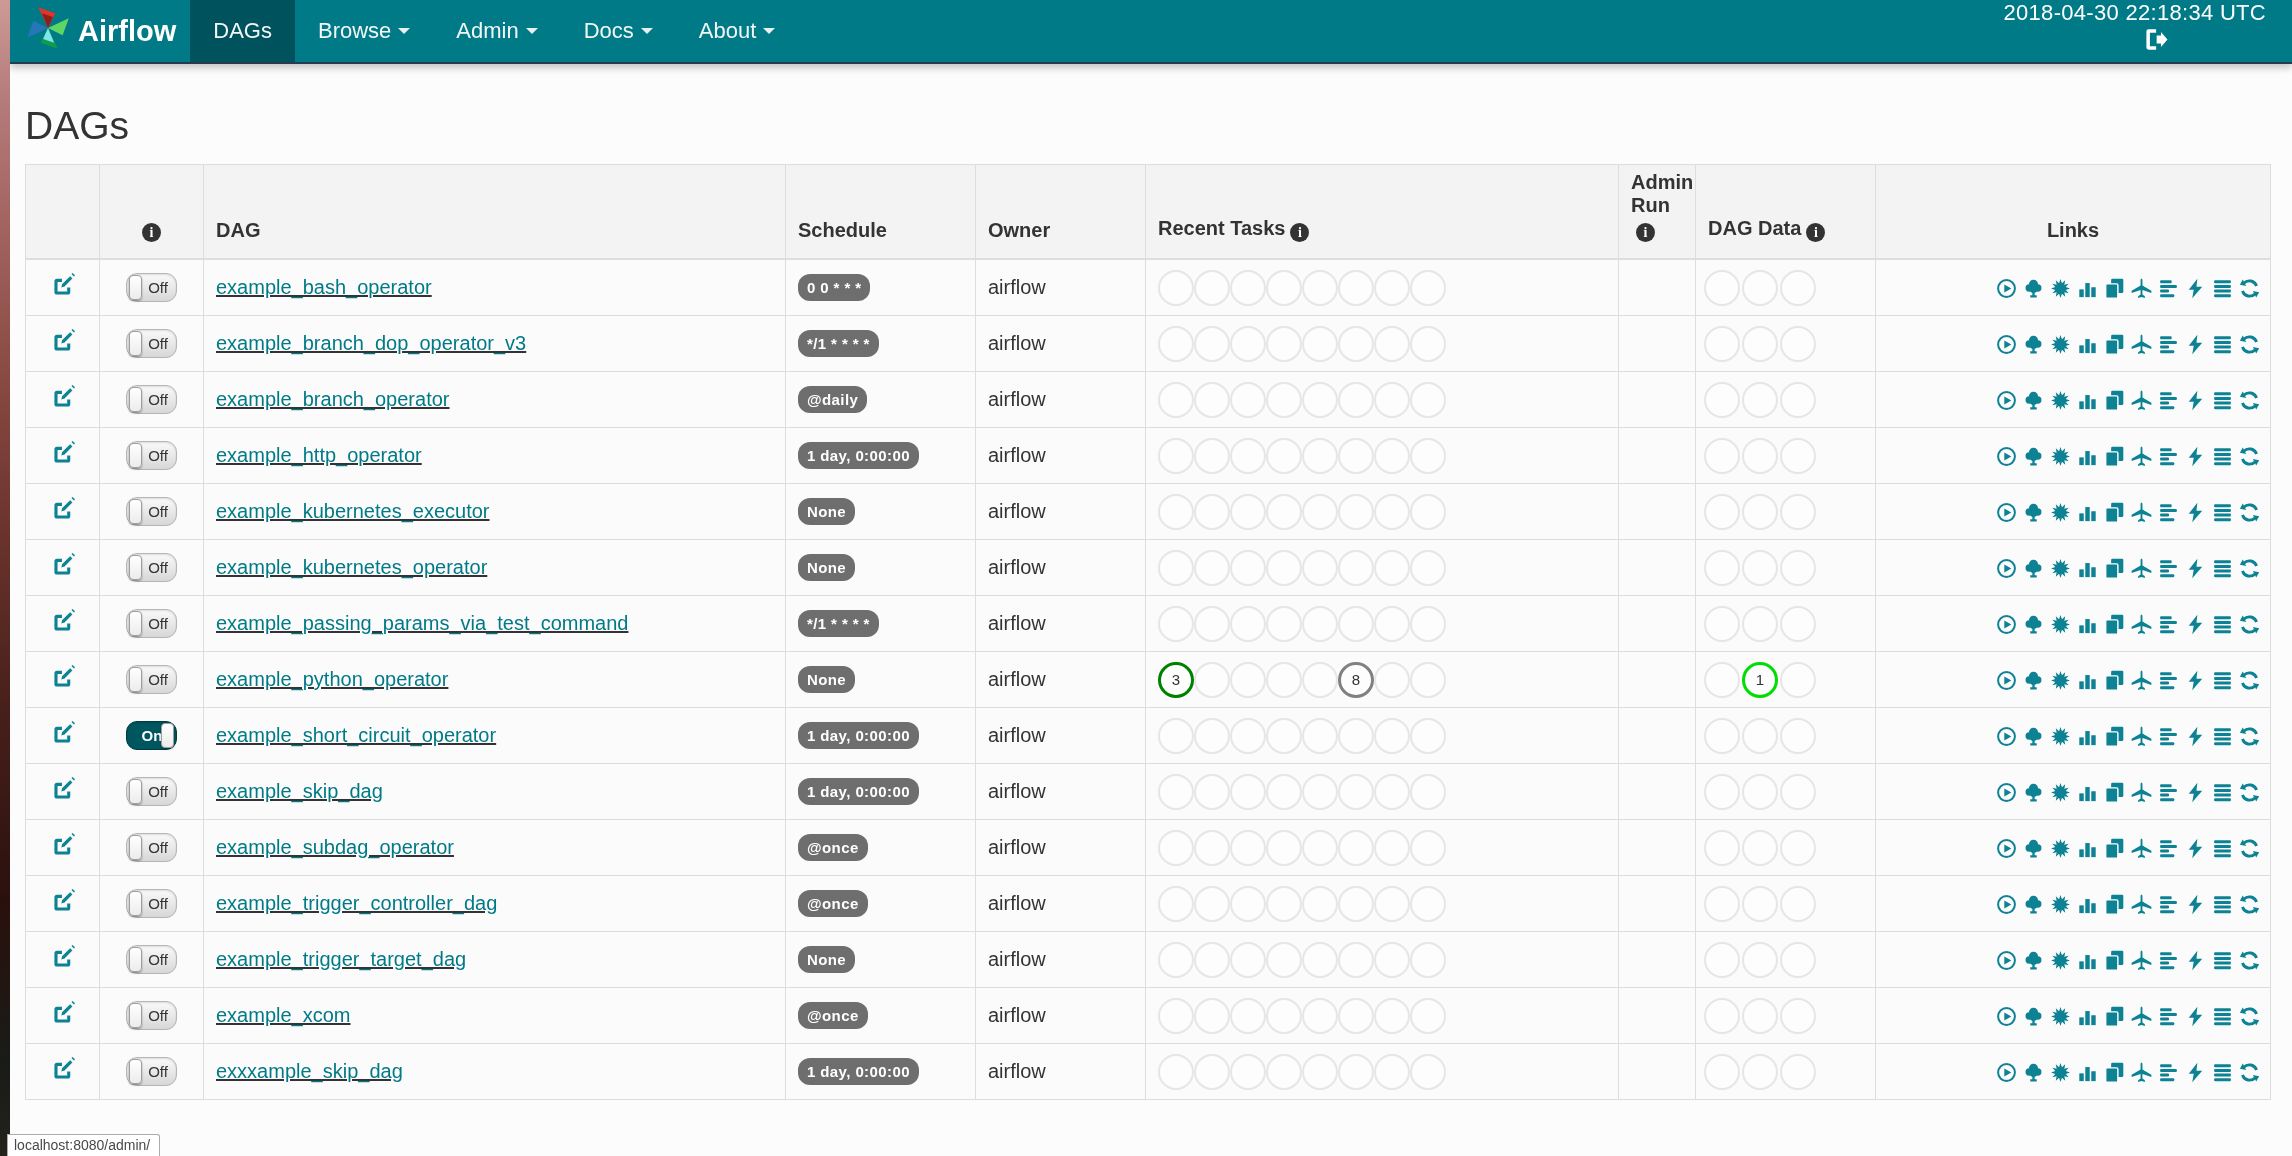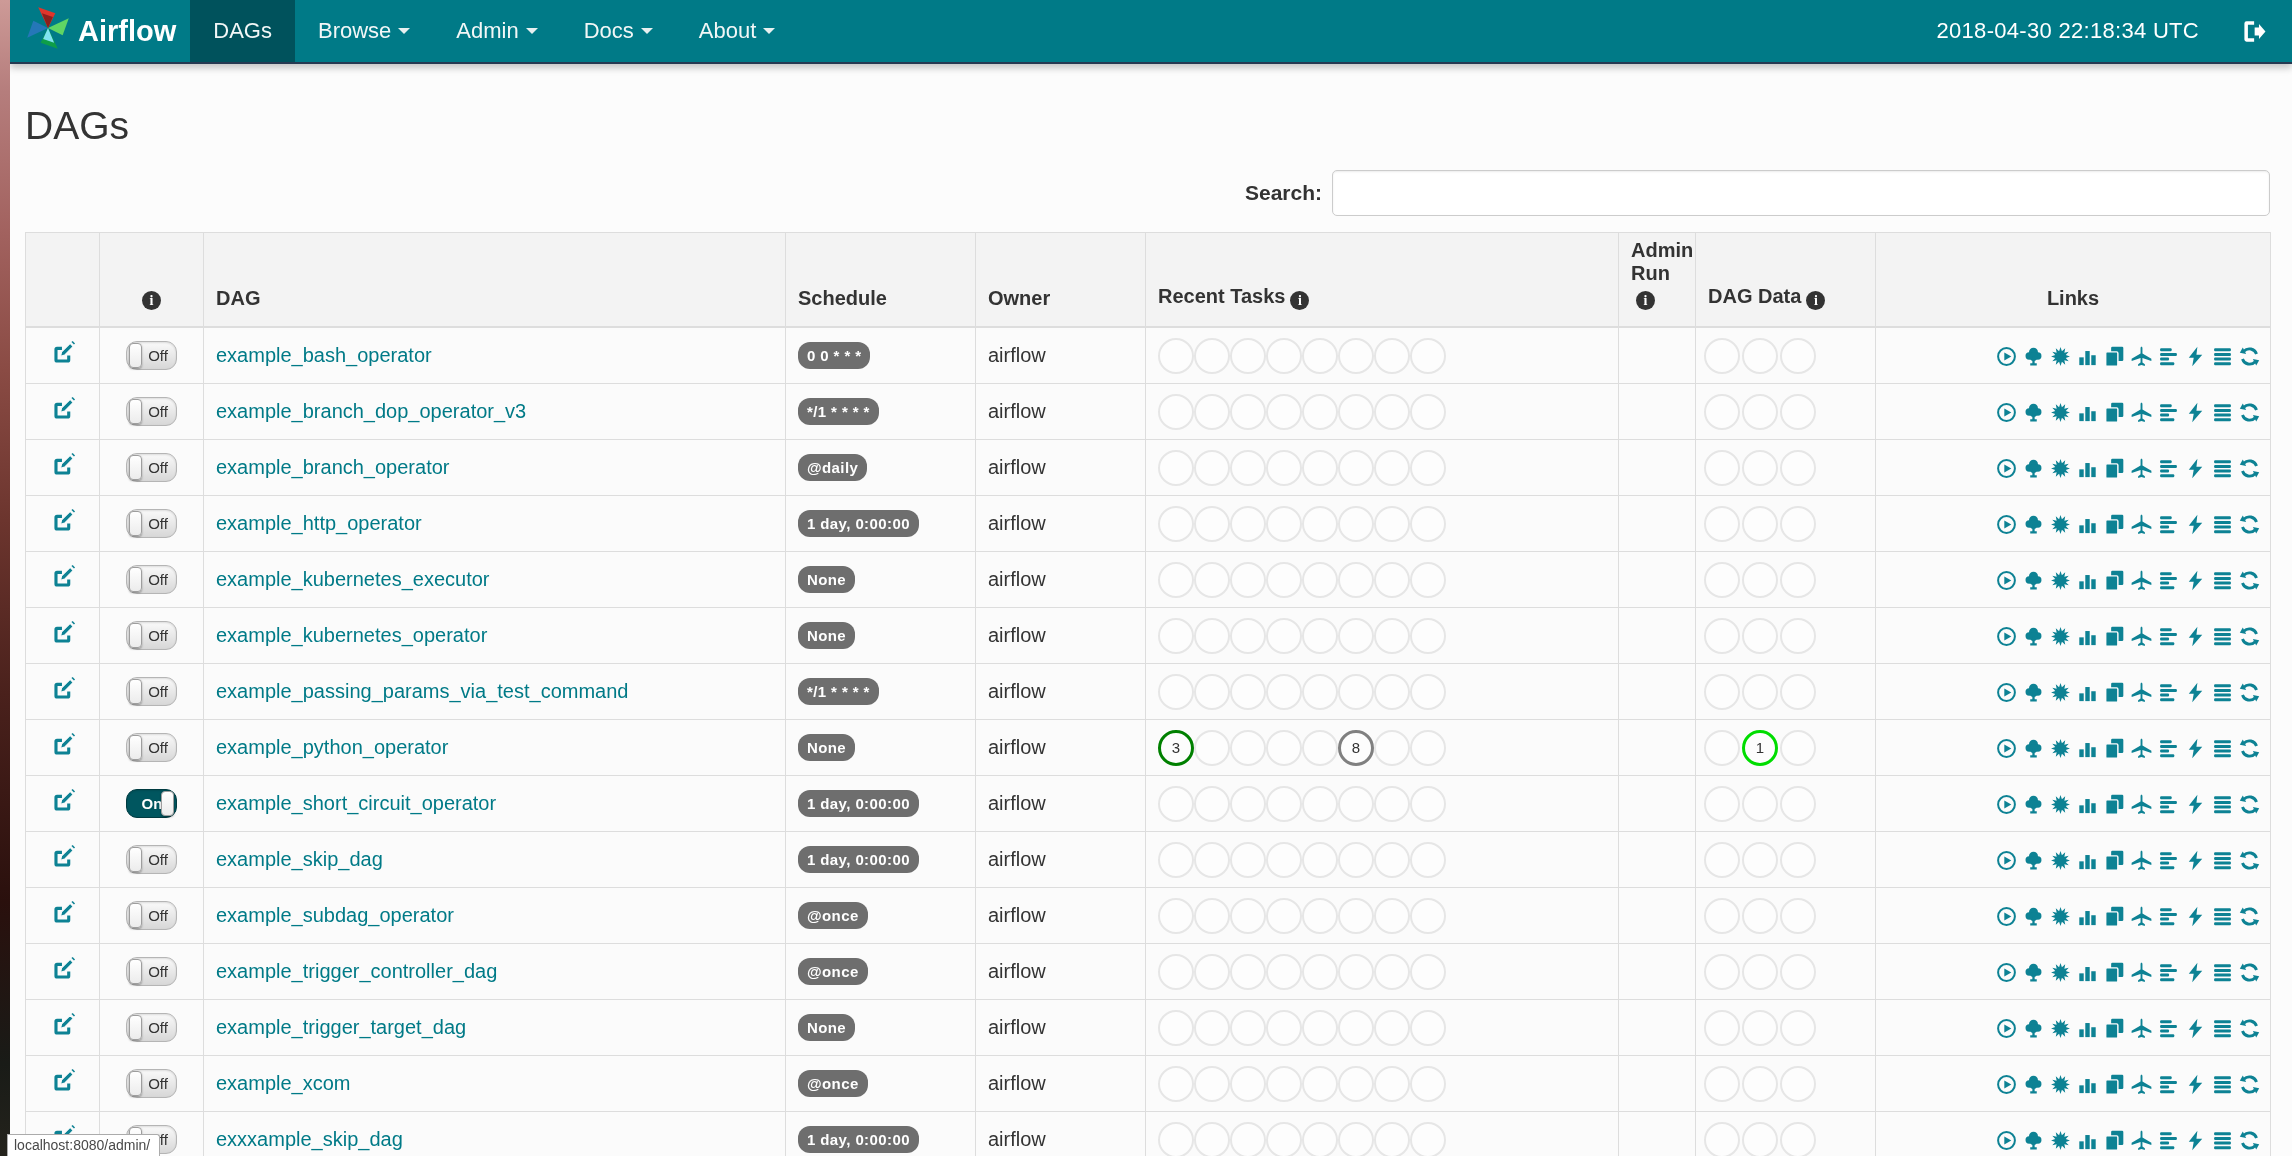--- a/index.html
+++ b/index.html
@@ -17,21 +17,21 @@
   .brand{display:flex;align-items:center;padding:0 14px 0 16px;color:#fff;
     font-size:29px;font-weight:bold;text-decoration:none;}
   .brand svg{margin-right:8px;}
   .nav-items{display:flex;align-items:stretch;}
   .nav-item{display:flex;align-items:center;padding:0 23px;color:#f2f7f7;
     font-size:22px;text-decoration:none;cursor:pointer;}
   .nav-item.active{background:#00525c;}
   .caret{display:inline-block;margin-left:7px;width:0;height:0;
     border-left:6px solid transparent;border-right:6px solid transparent;
     border-top:6px solid #e8f0f0;}
-  .nav-right{margin-left:auto;display:flex;align-items:center;padding-right:26px;}
+  .nav-right{margin-left:auto;display:flex;align-items:center;padding-right:26px;flex-direction:column;}
   .clock{color:#fff;font-size:22px;letter-spacing:.3px;}
   .logout{margin-left:40px;display:flex;align-items:center;cursor:pointer;}
 
   
   .content{padding:0 22px 0 15px;}
   .page-title{font-size:39px;font-weight:500;color:#333;margin:40px 0 0 0;}
   .search-row{display:flex;justify-content:flex-end;align-items:center;margin-top:22px;}
   .search-label{font-size:21px;font-weight:bold;color:#333;margin-right:10px;}
   .search-input{width:912px;height:44px;border:1px solid #ccc;border-radius:5px;
     font-size:20px;padding:0 12px;background:#fff;outline:none;
@@ -40,21 +40,21 @@
   
   table.dags{border-collapse:collapse;table-layout:fixed;width:2245px;margin-top:16px;
     font-size:20px;color:#333;}
   .dags th,.dags td{border:1px solid #ddd;}
   .dags th{background:#f3f3f3;height:77px;vertical-align:bottom;text-align:left;
     padding:0 0 16px 12px;font-size:20px;color:#333;border-bottom:2px solid #ddd;}
   .dags th.c{text-align:center;padding-left:0;}
   .dags td{background:#fbfbfb;height:55px;vertical-align:middle;padding:0;}
   .td-edit{text-align:center;}
   .edit-btn{display:inline-block;width:26px;height:26px;cursor:pointer;}
-  .td-dag{padding-left:12px !important;}
+  .td-dag{padding-left:12px !important;text-decoration:underline;}
   .dag-link{color:#007A87;text-decoration:none;cursor:pointer;}
   .td-sched{padding-left:12px !important;}
   .badge{display:inline-block;background:#6e6e6e;color:#fff;font-size:15px;
     font-weight:bold;padding:5px 9px;border-radius:12px;letter-spacing:.4px;
     white-space:nowrap;}
   .td-owner{padding-left:12px !important;}
   .td-toggle{text-align:center;}
   .toggle{position:relative;display:inline-flex;align-items:center;width:51px;height:29px;
     border:1px solid #b5b5b5;border-radius:11px;cursor:pointer;
     background:linear-gradient(#fafafa,#d7d7d7);box-sizing:border-box;
@@ -122,24 +122,20 @@
           <path d="M4 4 a1.6 1.6 0 0 1 1.6-1.6 h5.6 v2.6 H6.6 v10 h4.6 v2.6 H5.6 A1.6 1.6 0 0 1 4 16 Z" fill="#fff"></path>
           <polygon points="11.6,7.1 14.8,7.1 14.8,4.4 19.6,10 14.8,15.6 14.8,12.9 11.6,12.9" fill="#fff"></polygon>
         </svg>
       </span>
     </div>
   </div>
 
   <div class="content">
     <h1 class="page-title">DAGs</h1>
 
-    <div class="search-row">
-      <span class="search-label">Search:</span>
-      <input class="search-input" type="text" value="" style="">
-    </div>
 
     <table class="dags">
       <colgroup>
         <col style="width:74px">
           <col style="width:104px">
           <col style="width:582px">
         <col style="width:190px">
           <col style="width:170px">
           <col style="width:473px">
         <col style="width:77px">

